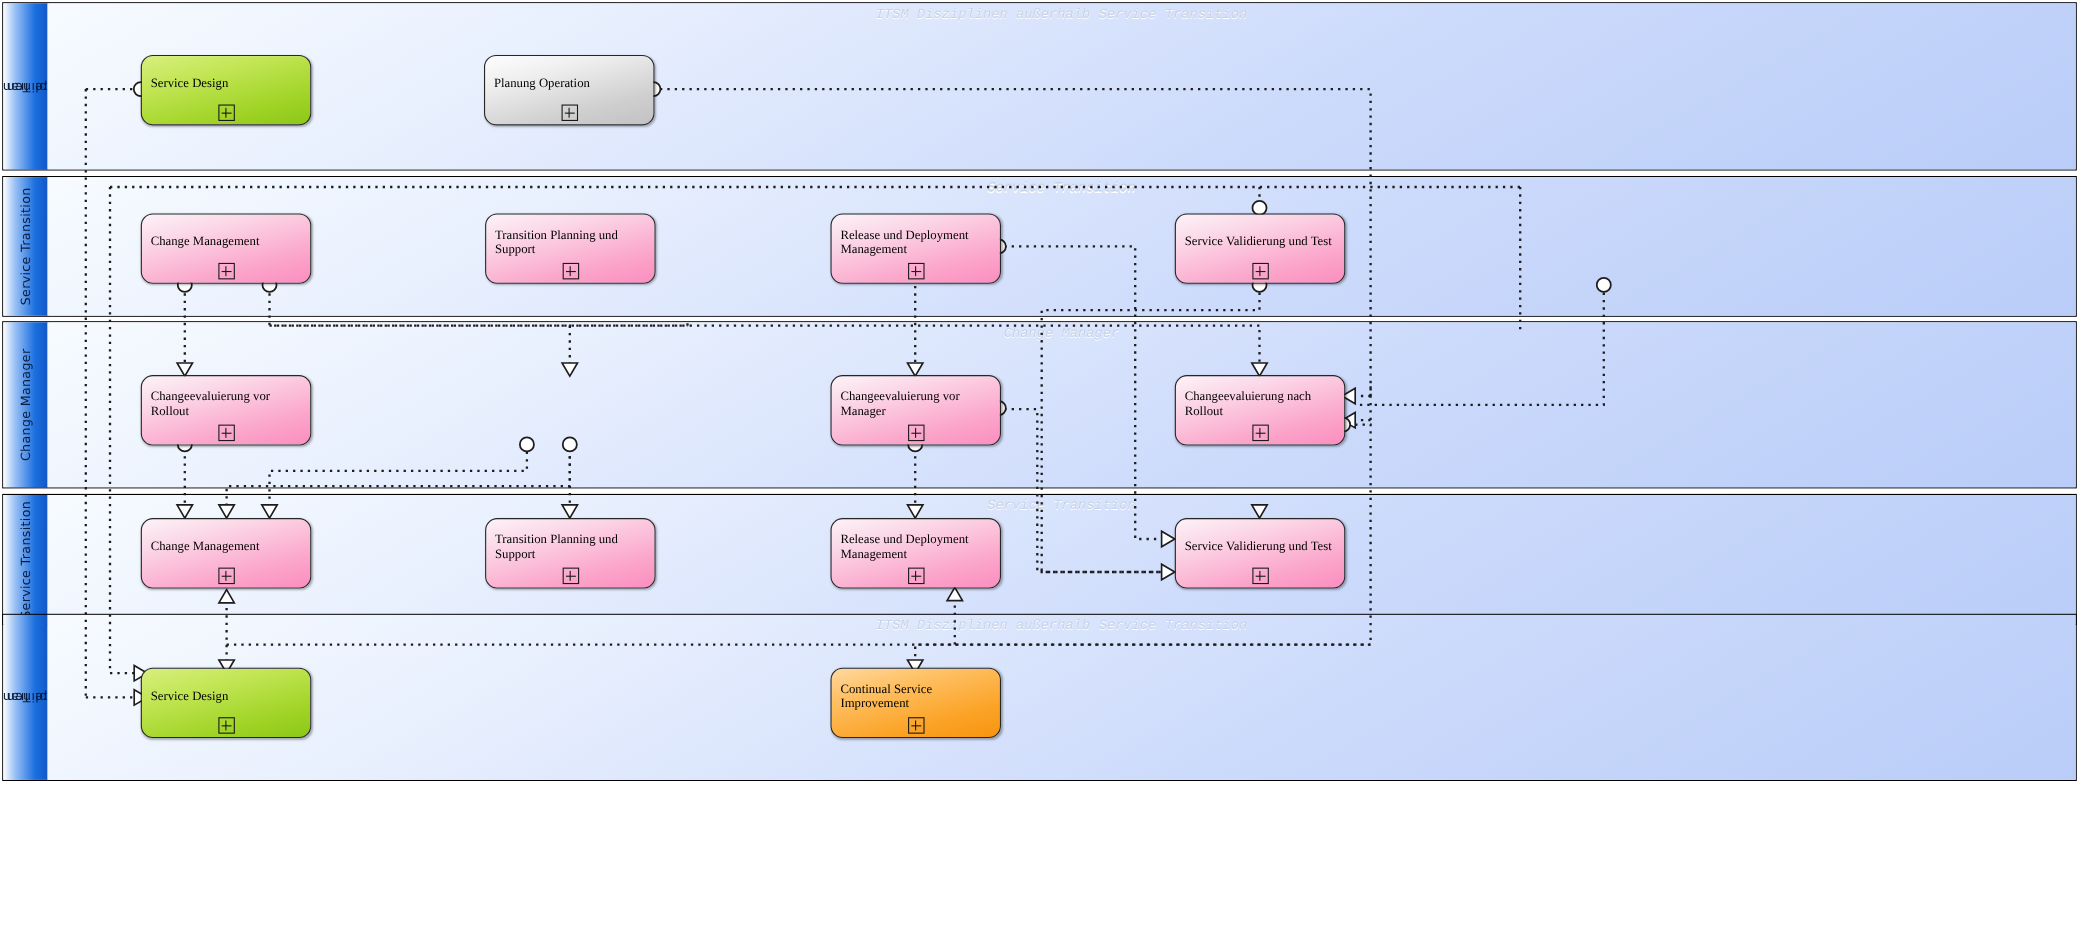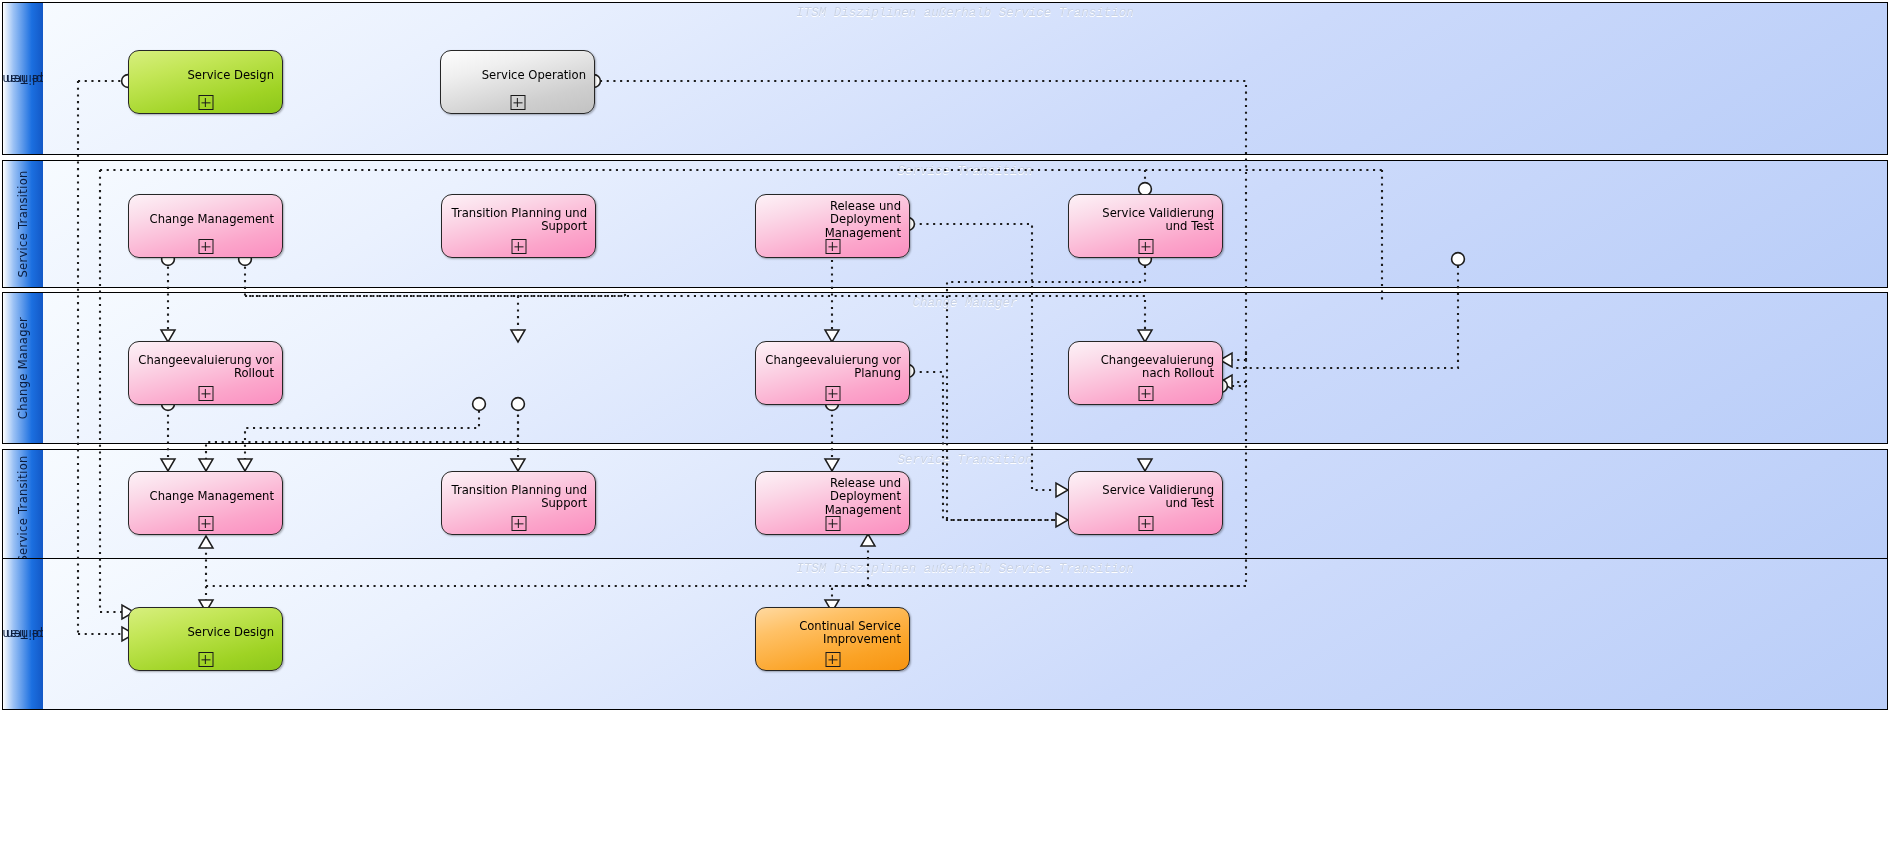--- a/index.html
+++ b/index.html
@@ -19,23 +19,23 @@
     white-space:nowrap;font-size:11.5px;color:#0a1c3d;letter-spacing:.3px;
     text-align:center;line-height:12px;}
   .lane-header span.two{line-height:12.5px;}
   .lane-title{position:absolute;right:0;top:3px;width:100%;text-align:center;
     font-size:12.5px;font-style:italic;color:#c9d3e6;pointer-events:none;
     text-shadow:0 1px 0 #fff;}
 
   
   .task{position:absolute;box-sizing:border-box;border:1.6px solid #262626;
     border-radius:11px;display:flex;align-items:center;justify-content:center;
-    text-align:right;font-size:11.6px;color:#000;line-height:13.5px;
+    text-align:left;font-size:11.6px;color:#000;line-height:13.5px;
     padding:2px 8px 14px 8px;
-    box-shadow:1px 1px 2px rgba(0,0,0,.30);}
+    box-shadow:1px 1px 2px rgba(0,0,0,.30);font-family:Liberation Serif, serif;}
   .task .lbl{display:block;width:100%;}
   .task.pink{background:linear-gradient(165deg,#fdf2f7 0%,#fbd9e8 26%,#fba6cb 72%,#fb8ec0 100%);}
   .task.green{background:linear-gradient(165deg,#d7ef7e 0%,#c3e656 30%,#9fd324 75%,#8cc71a 100%);}
   .task.grey{background:linear-gradient(165deg,#fdfdfd 0%,#efefef 28%,#cfcfcf 72%,#c2c2c2 100%);}
   .task.orange{background:linear-gradient(165deg,#ffd9a0 0%,#ffc166 28%,#fba326 72%,#f79410 100%);}
   .sub{position:absolute;left:50%;bottom:3px;transform:translateX(-50%);
     width:13px;height:13px;border:1.3px solid #1a1a1a;background:transparent;}
   .sub:before{content:"";position:absolute;left:50%;top:2px;bottom:2px;width:1.3px;
     background:#1a1a1a;transform:translateX(-50%);}
   .sub:after{content:"";position:absolute;top:50%;left:2px;right:2px;height:1.3px;
@@ -192,21 +192,21 @@
       <circle cx="1221" cy="386" r="6.4"></circle>
     </g>
   </svg>
 
   <div class="task green" style="left:128px;top:50px;width:155px;height:64px;">
     <span class="lbl">Service Design</span>
     <span class="sub"></span>
   </div>
 
   <div class="task grey" style="left:440px;top:50px;width:155px;height:64px;">
-    <span class="lbl">Service Operation</span>
+    <span class="lbl">Planung Operation</span>
     <span class="sub"></span>
   </div>
 
   <div class="task pink" style="left:128px;top:194px;width:155px;height:64px;">
     <span class="lbl">Change Management</span>
     <span class="sub"></span>
   </div>
 
   <div class="task pink" style="left:441px;top:194px;width:155px;height:64px;">
     <span class="lbl">Transition Planning und Support</span>
@@ -224,21 +224,21 @@
   </div>
 
 
   <div class="task pink" style="left:128px;top:341px;width:155px;height:64px;">
     <span class="lbl">Changeevaluierung vor Rollout</span>
     <span class="sub"></span>
   </div>
 
 
   <div class="task pink" style="left:755px;top:341px;width:155px;height:64px;">
-    <span class="lbl">Changeevaluierung vor Planung</span>
+    <span class="lbl">Changeevaluierung vor Manager</span>
     <span class="sub"></span>
   </div>
 
   <div class="task pink" style="left:1068px;top:341px;width:155px;height:64px;">
     <span class="lbl">Changeevaluierung nach Rollout</span>
     <span class="sub"></span>
   </div>
 
   <div class="task pink" style="left:128px;top:471px;width:155px;height:64px;">
     <span class="lbl">Change Management</span>

